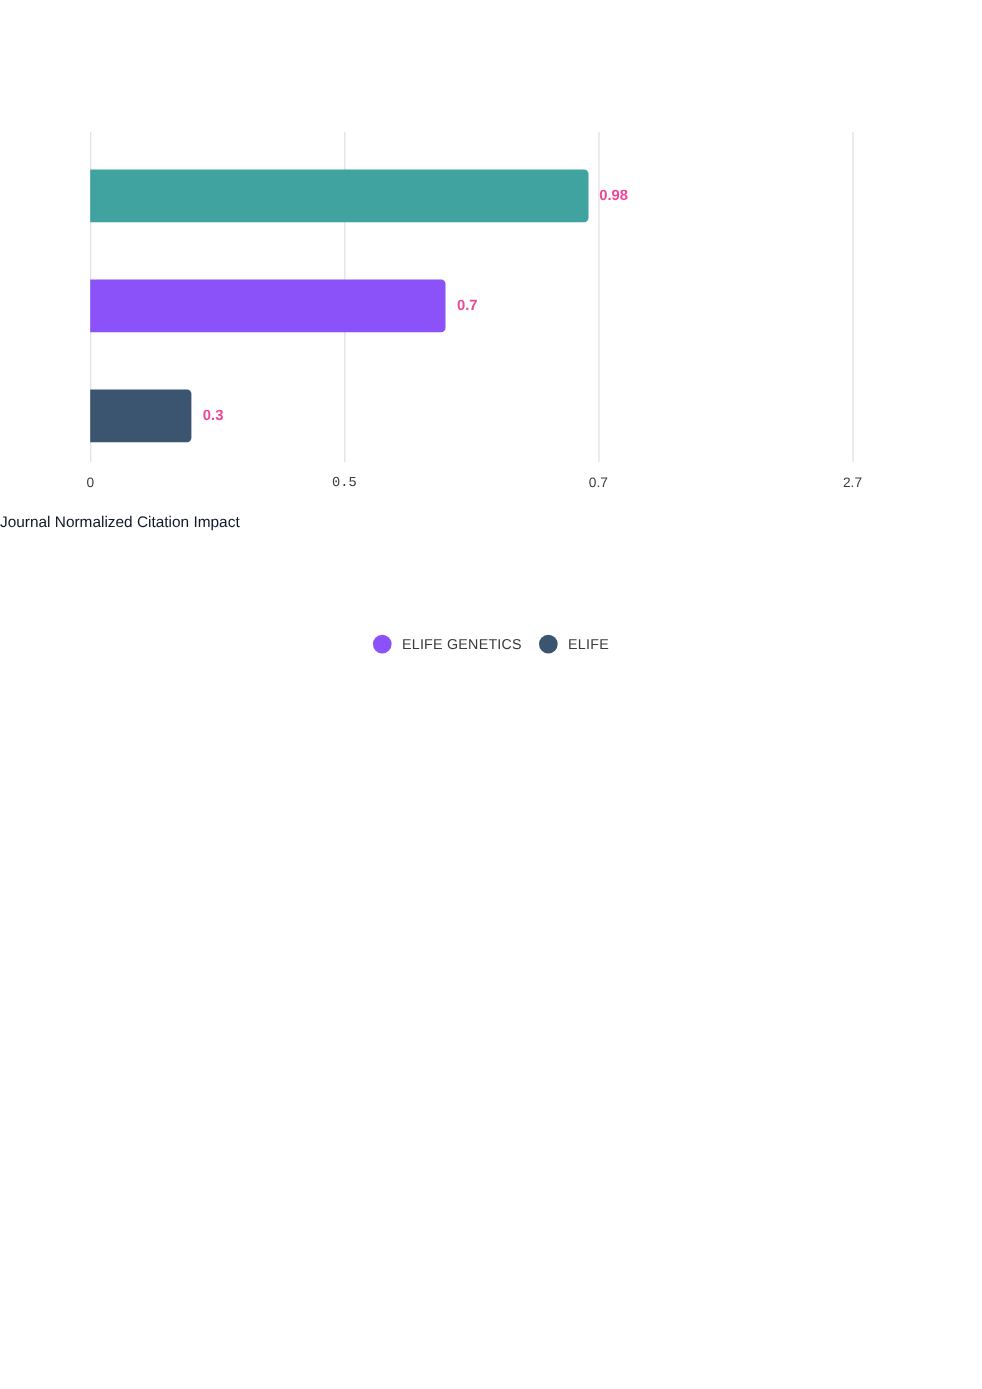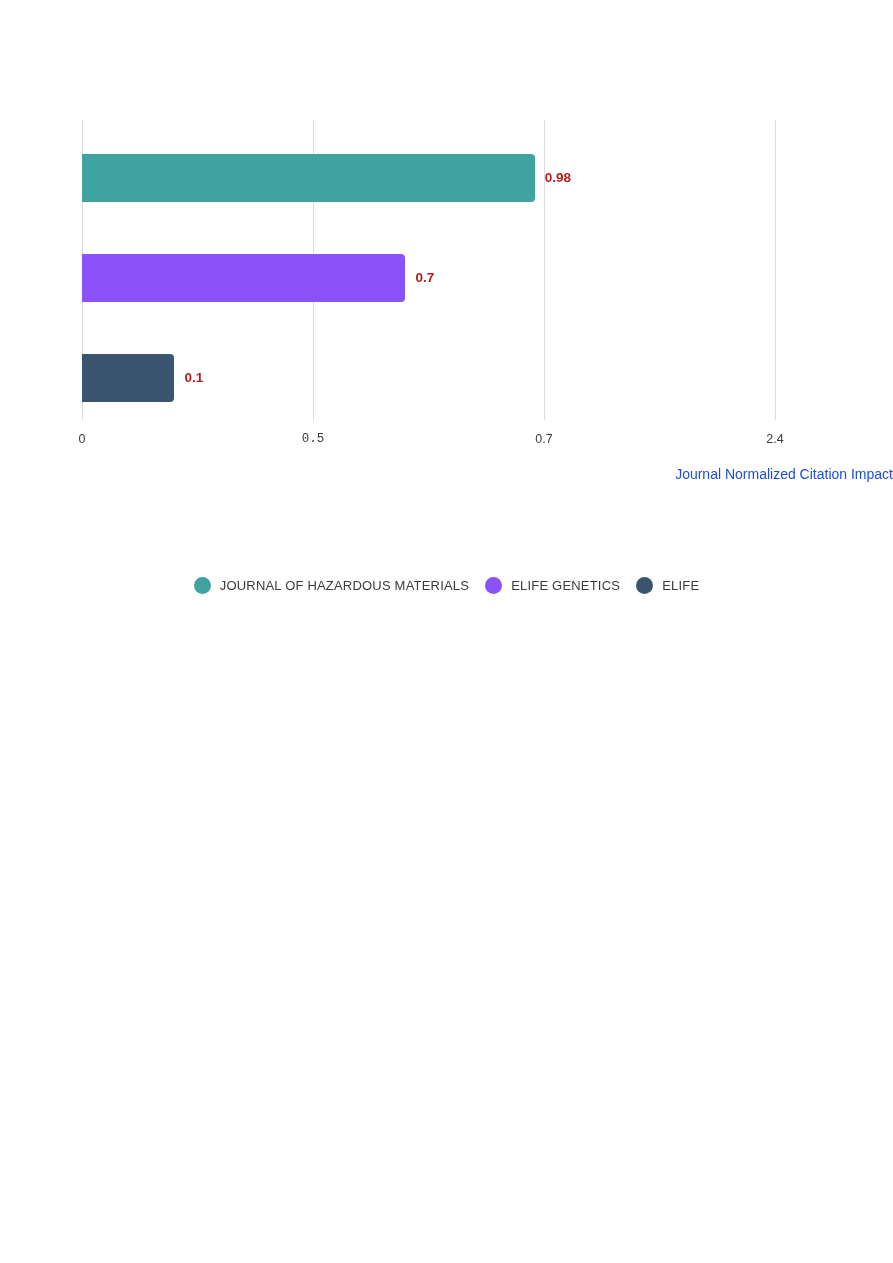--- a/index.html
+++ b/index.html
@@ -61,21 +61,21 @@
     height: 48px;
     border-radius: 0 4px 4px 0;
   }
   .bar-value {
     position: absolute;
     top: 0;
     height: 48px;
     line-height: 48px;
     font-size: 13.5px;
     font-weight: bold;
-    color: #b91c1c;
+    color: #ec4899;
     white-space: nowrap;
   }
 
   
   #x-axis-ticks {
     position: absolute;
     left: 0;
     top: 0;
     width: 893px;
     height: 30px;
@@ -86,23 +86,23 @@
     font-size: 12.5px;
     color: #3c3c3c;
     white-space: nowrap;
     transform: translateX(-50%);
   }
   #x-axis-title {
     position: absolute;
     left: 0;
     top: 466px;
     width: 893px;
-    text-align: right;
+    text-align: left;
     font-size: 14px;
-    color: #1d4ed8;
+    color: #0f172a;
   }
 
   
   #legend {
     position: absolute;
     left: 0;
     top: 577px;
     width: 893px;
     display: flex;
     justify-content: center;
@@ -148,39 +148,35 @@
         <div class="bar-row" style="top: 34px;">
           <div class="bar-rect" title="JOURNAL OF HAZARDOUS MATERIALS: 0.98" style="width: 452.76px; background: rgb(65, 163, 160);"></div>
           <div class="bar-value" style="left: 462.76px;">0.98</div>
         </div>
         <div class="bar-row" style="top: 134px;">
           <div class="bar-rect" title="PLOS GENETICS: 0.7" style="width: 323.4px; background: rgb(140, 82, 250);"></div>
           <div class="bar-value" style="left: 333.4px;">0.7</div>
         </div>
         <div class="bar-row" style="top: 234px;">
           <div class="bar-rect" title="ELIFE: 0.2" style="width: 92.4px; background: rgb(59, 85, 112);"></div>
-          <div class="bar-value" style="left: 102.4px;">0.1</div>
+          <div class="bar-value" style="left: 102.4px;">0.3</div>
         </div>
       </div>
   </div>
 
   <div id="x-axis-ticks" style="left: 0px; top: 432px;">
       <div class="tick-label" style="left: 82px;">0</div>
       <div class="tick-label" style="left: 313px; font-family: Liberation Mono, monospace;">0.5</div>
       <div class="tick-label" style="left: 544px;">0.7</div>
-      <div class="tick-label" style="left: 775px;">2.4</div>
+      <div class="tick-label" style="left: 775px;">2.7</div>
     </div>
 
   <div id="x-axis-title">Journal Normalized Citation Impact</div>
 
   <div id="legend">
-      <div class="legend-item">
-        <span class="legend-dot" style="background: rgb(65, 163, 160);"></span>
-        <span class="legend-label">JOURNAL OF HAZARDOUS MATERIALS</span>
-      </div>
       <div class="legend-item">
         <span class="legend-dot" style="background: rgb(140, 82, 250);"></span>
         <span class="legend-label">ELIFE GENETICS</span>
       </div>
       <div class="legend-item">
         <span class="legend-dot" style="background: rgb(59, 85, 112);"></span>
         <span class="legend-label">ELIFE</span>
       </div>
     </div>
 

